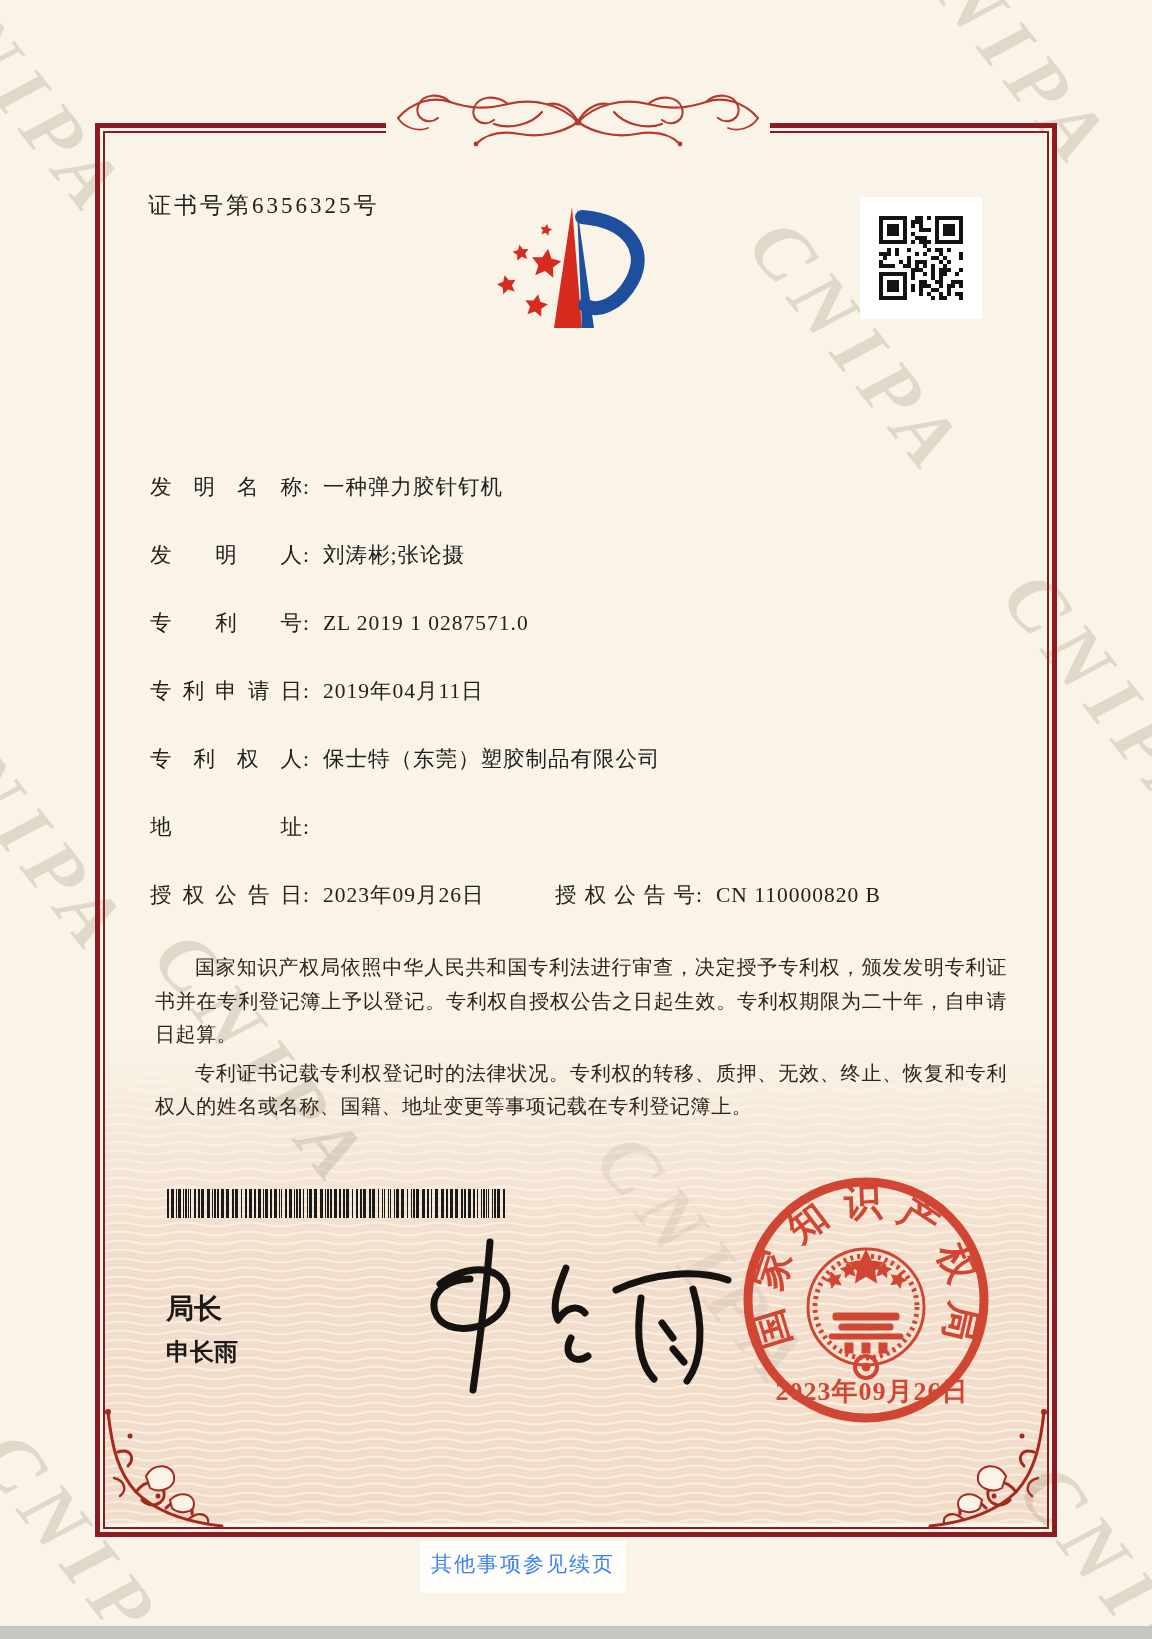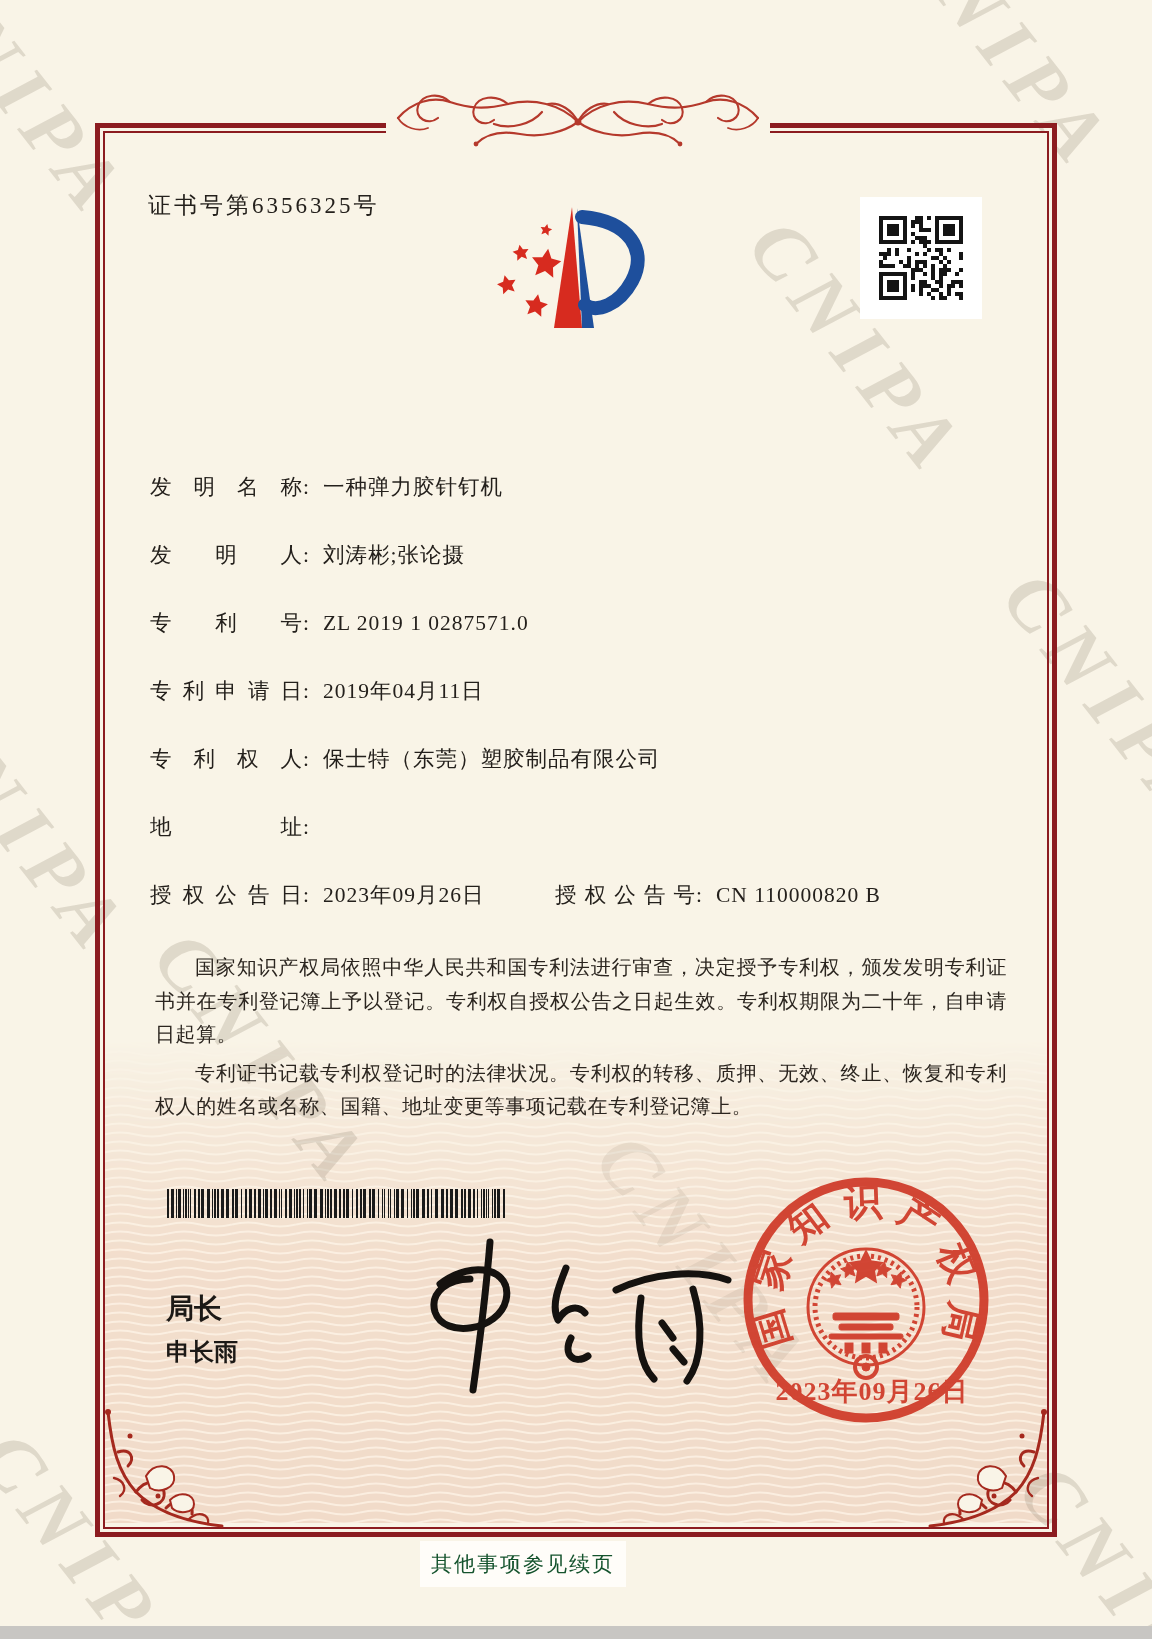--- a/index.html
+++ b/index.html
@@ -44,22 +44,22 @@
   .signer-title{left:166px;top:1290px;font-family:"Liberation Sans",sans-serif;
                 font-weight:700;font-size:28px;z-index:2;color:#1c1916;}
   .signer-name{left:166px;top:1336px;font-family:"Liberation Sans",sans-serif;
                font-weight:700;font-size:24px;z-index:2;color:#1c1916;}
   .signature{left:340px;top:1228px;z-index:3;}
   
   .seal{left:721px;top:1155px;z-index:4;opacity:0.93;}
   .seal text{font-family:"Liberation Serif",serif;font-weight:700;fill:#cf3a28;}
   
   .pageinfo{left:0;top:1490px;width:1040px;text-align:center;font-size:17.5px;z-index:2;color:#38322c;}
-  .footnote{left:420px;top:1541px;width:206px;height:46px;background:#fffdf9;z-index:3;
-            text-align:center;line-height:46px;font-size:21px;letter-spacing:2px;color:#14532d;}
+  .footnote{left:420px;top:1541px;width:206px;height:52px;background:#fffdf9;z-index:3;
+            text-align:center;line-height:46px;font-size:21px;letter-spacing:2px;color:#3b82f6;}
   .graybar{left:0;bottom:0;width:1152px;height:13px;background:#c8c6c3;z-index:5;}
 </style>
 </head>
 <body>
 
 <div class="page abs" style="inset:0;">
 
   <span class="wm" style="left:20px;top:90px;">CNIPA</span>
   <span class="wm" style="left:1005px;top:42px;">CNIPA</span>
   <span class="wm" style="left:858px;top:348px;">CNIPA</span>

